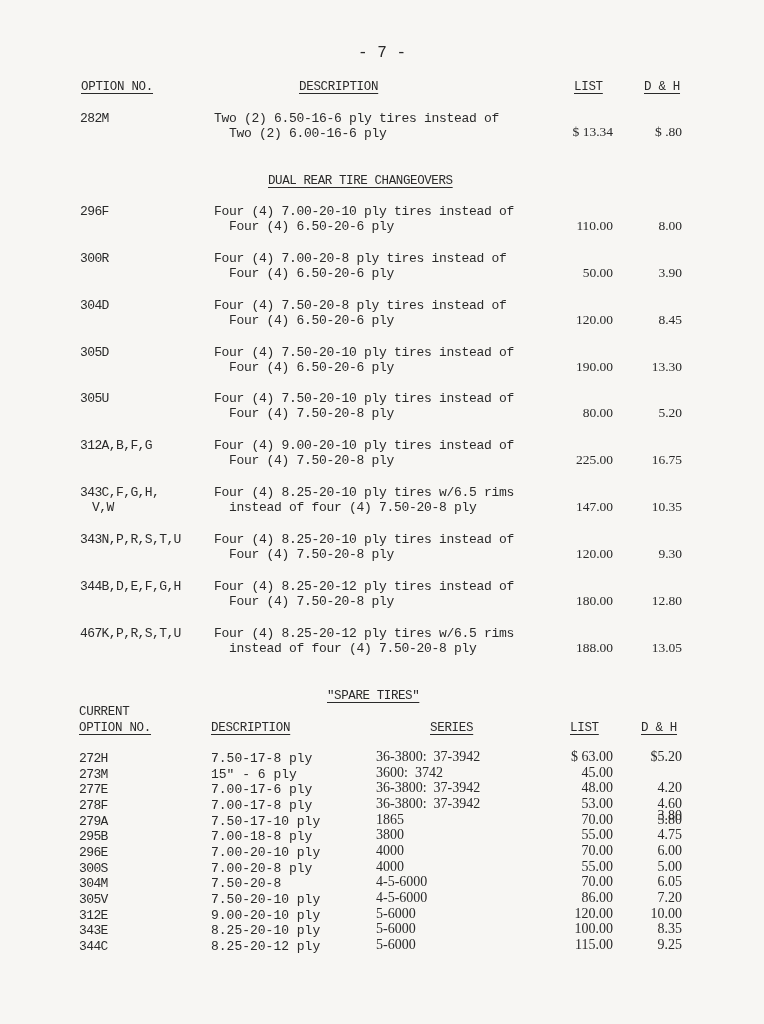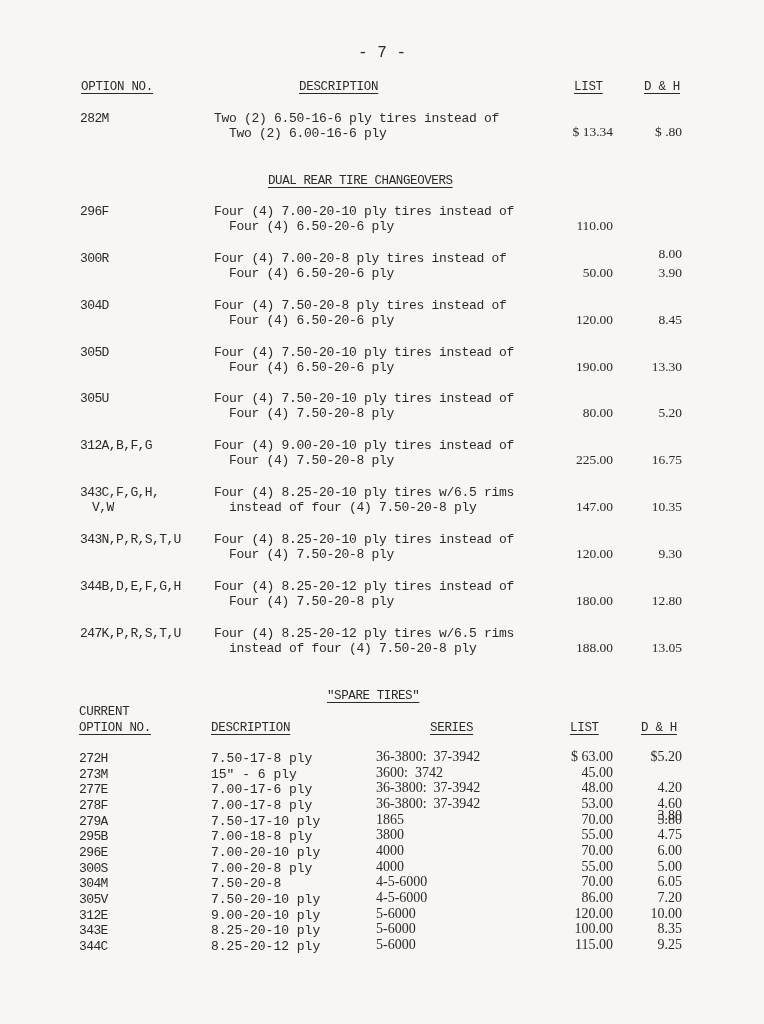--- a/index.html
+++ b/index.html
@@ -52,21 +52,21 @@
 
   <div class="abs u" style="left:268px; top:174px; font-size:12.5px; letter-spacing:-0.4px;">DUAL REAR TIRE CHANGEOVERS</div>
 
   <div>
 
     <div>
       <div class="abs opt" style="top:204px;">296F</div>
       <div class="abs desc" style="top:204px;">Four (4) 7.00-20-10 ply tires instead of</div>
       <div class="abs desc desc2" style="top:219px;">Four (4) 6.50-20-6 ply</div>
       <div class="abs num list" style="top:218px;">110.00</div>
-      <div class="abs num dh" style="top:218px;margin-top:28px;">8.00</div>
+      <div class="abs num dh" style="top:218px;">8.00</div>
     </div>
 
     <div>
       <div class="abs opt" style="top:251px;">300R</div>
       <div class="abs desc" style="top:251px;">Four (4) 7.00-20-8 ply tires instead of</div>
       <div class="abs desc desc2" style="top:266px;">Four (4) 6.50-20-6 ply</div>
       <div class="abs num list" style="top:265px;">50.00</div>
       <div class="abs num dh" style="top:265px;">3.90</div>
     </div>
 
@@ -121,21 +121,21 @@
 
     <div>
       <div class="abs opt" style="top:579px;">344B,D,E,F,G,H</div>
       <div class="abs desc" style="top:579px;">Four (4) 8.25-20-12 ply tires instead of</div>
       <div class="abs desc desc2" style="top:594px;">Four (4) 7.50-20-8 ply</div>
       <div class="abs num list" style="top:593px;">180.00</div>
       <div class="abs num dh" style="top:593px;">12.80</div>
     </div>
 
     <div>
-      <div class="abs opt" style="top:626px;">247K,P,R,S,T,U</div>
+      <div class="abs opt" style="top:626px;">467K,P,R,S,T,U</div>
       <div class="abs desc" style="top:626px;">Four (4) 8.25-20-12 ply tires w/6.5 rims</div>
       <div class="abs desc desc2" style="top:641px;">instead of four (4) 7.50-20-8 ply</div>
       <div class="abs num list" style="top:640px;">188.00</div>
       <div class="abs num dh" style="top:640px;">13.05</div>
     </div>
   </div>
 
   <div class="abs u" style="left:327px; top:689px; font-size:12.5px; letter-spacing:-0.4px;">"SPARE TIRES"</div>
 
   <div class="abs hdr" style="left:79px; top:705px;">CURRENT</div>

